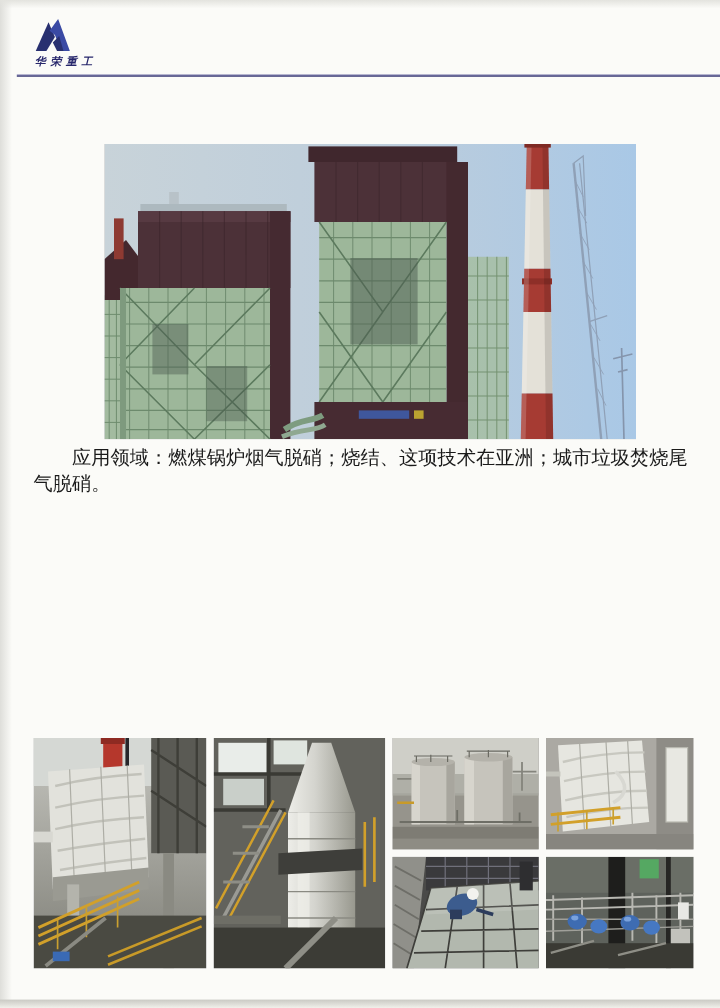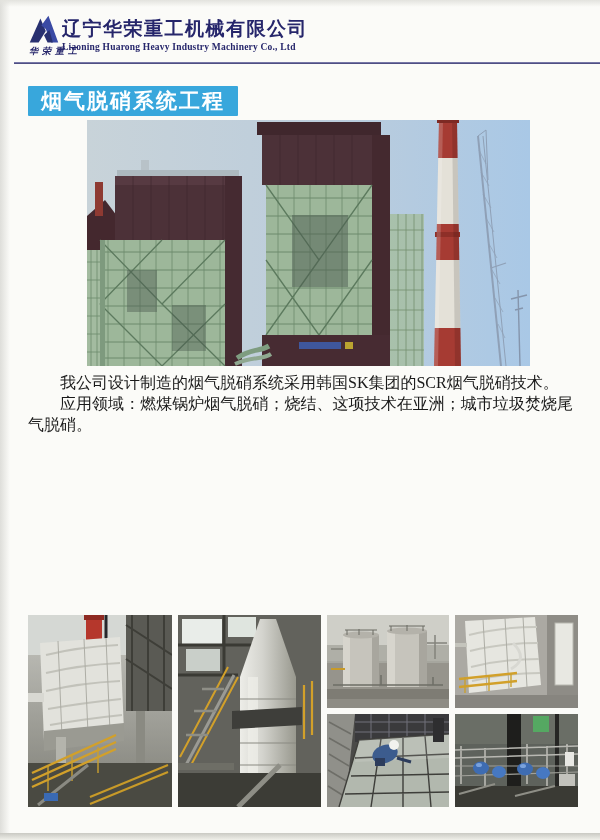--- a/index.html
+++ b/index.html
@@ -58,28 +58,23 @@
   <div class="edge-left"></div>
   <div class="edge-top"></div>
 
   <div class="header">
     <svg class="logo-mark" viewBox="0 0 40 36">
       <polygon points="4,32 16,5 22,19 14,32" fill="#283070"></polygon>
       <polygon points="17,13 25,2 36,32 28,32 22,17" fill="#3a4aa4"></polygon>
       <polygon points="20,24 26,18 30,32 24,32" fill="#283070"></polygon>
     </svg>
     <div class="logo-caption">华荣重工</div>
-    <div class="company">
-      <div class="company-cn">辽宁华荣重工机械有限公司</div>
-      <div class="company-en">Liaoning Huarong Heavy Industry Machinery Co., Ltd</div>
-    </div>
   </div>
   <div class="divider"></div>
 
-  <div class="title-badge" style="background:#38a7dc;">烟气脱硝系统工程</div>
 
   <div class="photo photo-main">
     <svg viewBox="0 0 443 246" preserveAspectRatio="none">
       <defs>
         <linearGradient id="skyG" x1="0" y1="0" x2="1" y2="0">
           <stop offset="0" stop-color="#c8d3d9"></stop>
             <stop offset="0.55" stop-color="#bccddc"></stop>
             <stop offset="1" stop-color="#a9c8e6"></stop>
         </linearGradient>
       </defs>
@@ -136,21 +131,20 @@
       <path d="M391 16L414 246" stroke="#8fa0b6" stroke-width="2" fill="none"></path>
       <path d="M396 16L419 246" stroke="#8fa0b6" stroke-width="1" fill="none"></path>
       <path d="M392 30L399 44M394 52L402 66M396 74L404 88M399 98L407 112M402 124L410 138M405 150L413 164M408 178L416 192M411 204L418 218" stroke="#8fa0b6" stroke-width="0.7" fill="none"></path>
       <path d="M391 16L399 10L401 60" stroke="#8fa0b6" stroke-width="1" fill="none"></path>
       <path d="M404 148L419 143" stroke="#8fa0b6" stroke-width="1.2" fill="none"></path>
       <path d="M431 170L433 246M424 179L440 175M428 190L436 188" stroke="#8595ac" stroke-width="1.4" fill="none"></path>
     </svg>
   </div>
 
   <div class="body-text">
-    <p>我公司设计制造的烟气脱硝系统采用韩国SK集团的SCR烟气脱硝技术。</p>
     <p>应用领域：燃煤锅炉烟气脱硝；烧结、这项技术在亚洲；城市垃圾焚烧尾气脱硝。</p>
   </div>
 
   <div class="photo photo-1">
     <svg viewBox="0 0 144 192" preserveAspectRatio="none">
       <defs>
           <linearGradient id="p1g" x1="0" y1="0" x2="0" y2="1">
         <stop offset="0" stop-color="#c6c6c0"></stop>
             <stop offset="1" stop-color="#7e7e76"></stop>
           </linearGradient>

